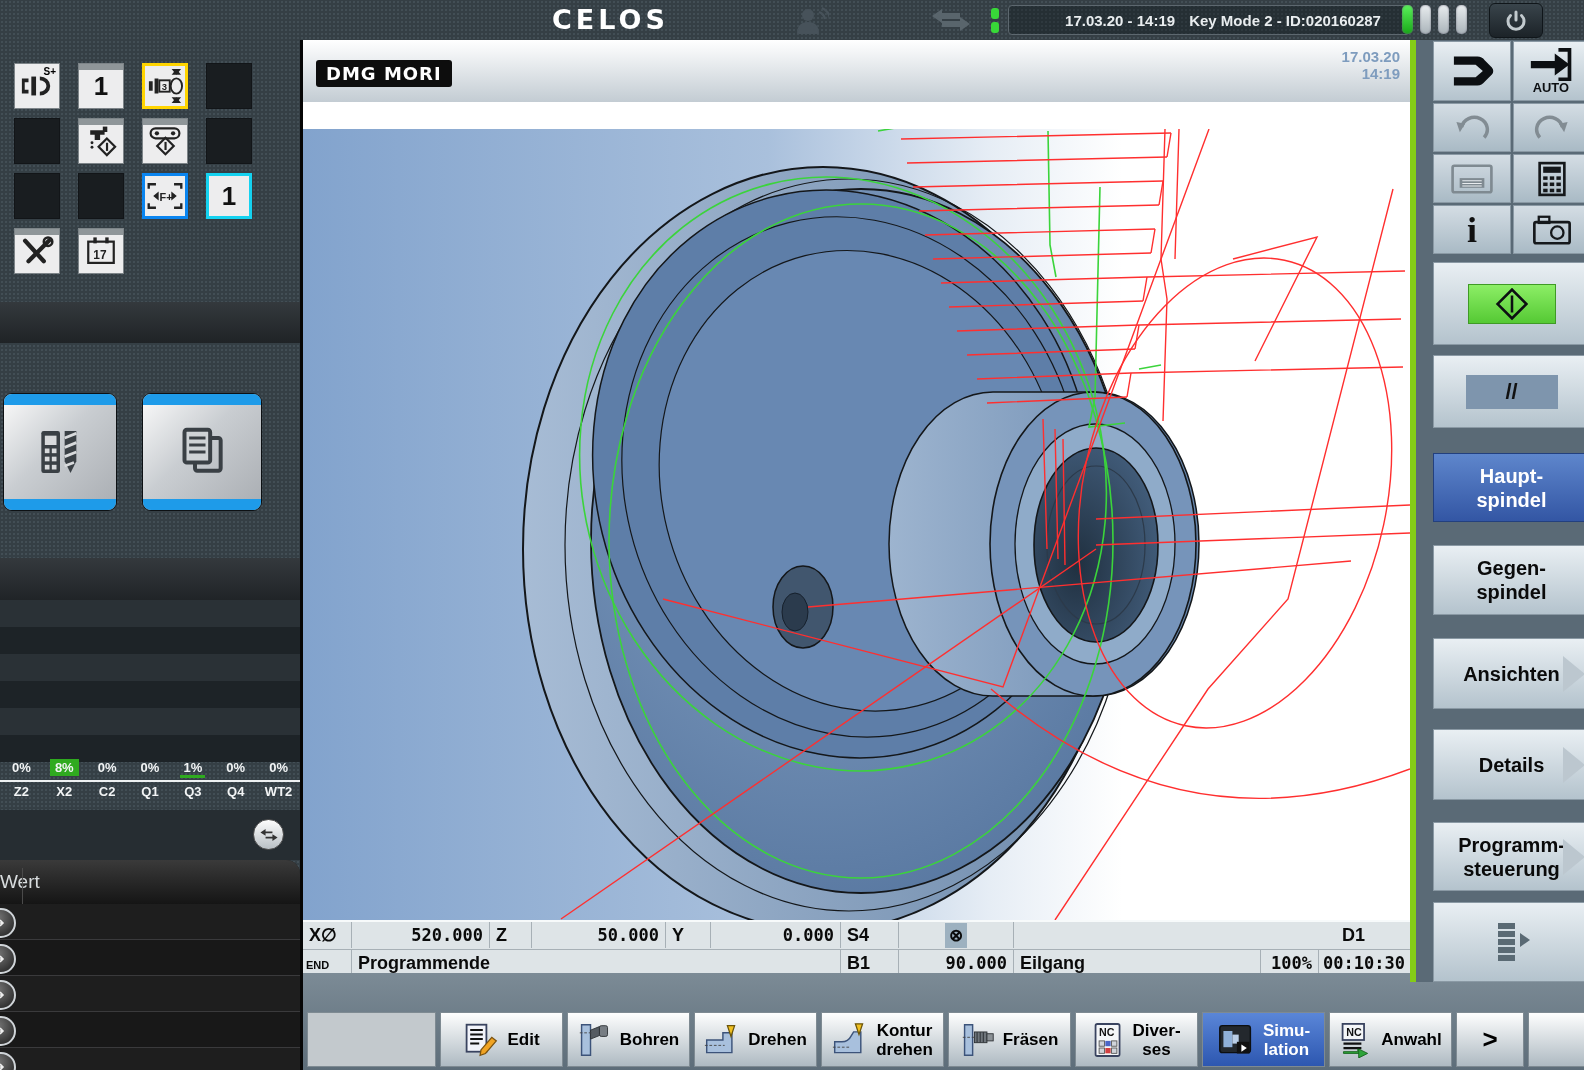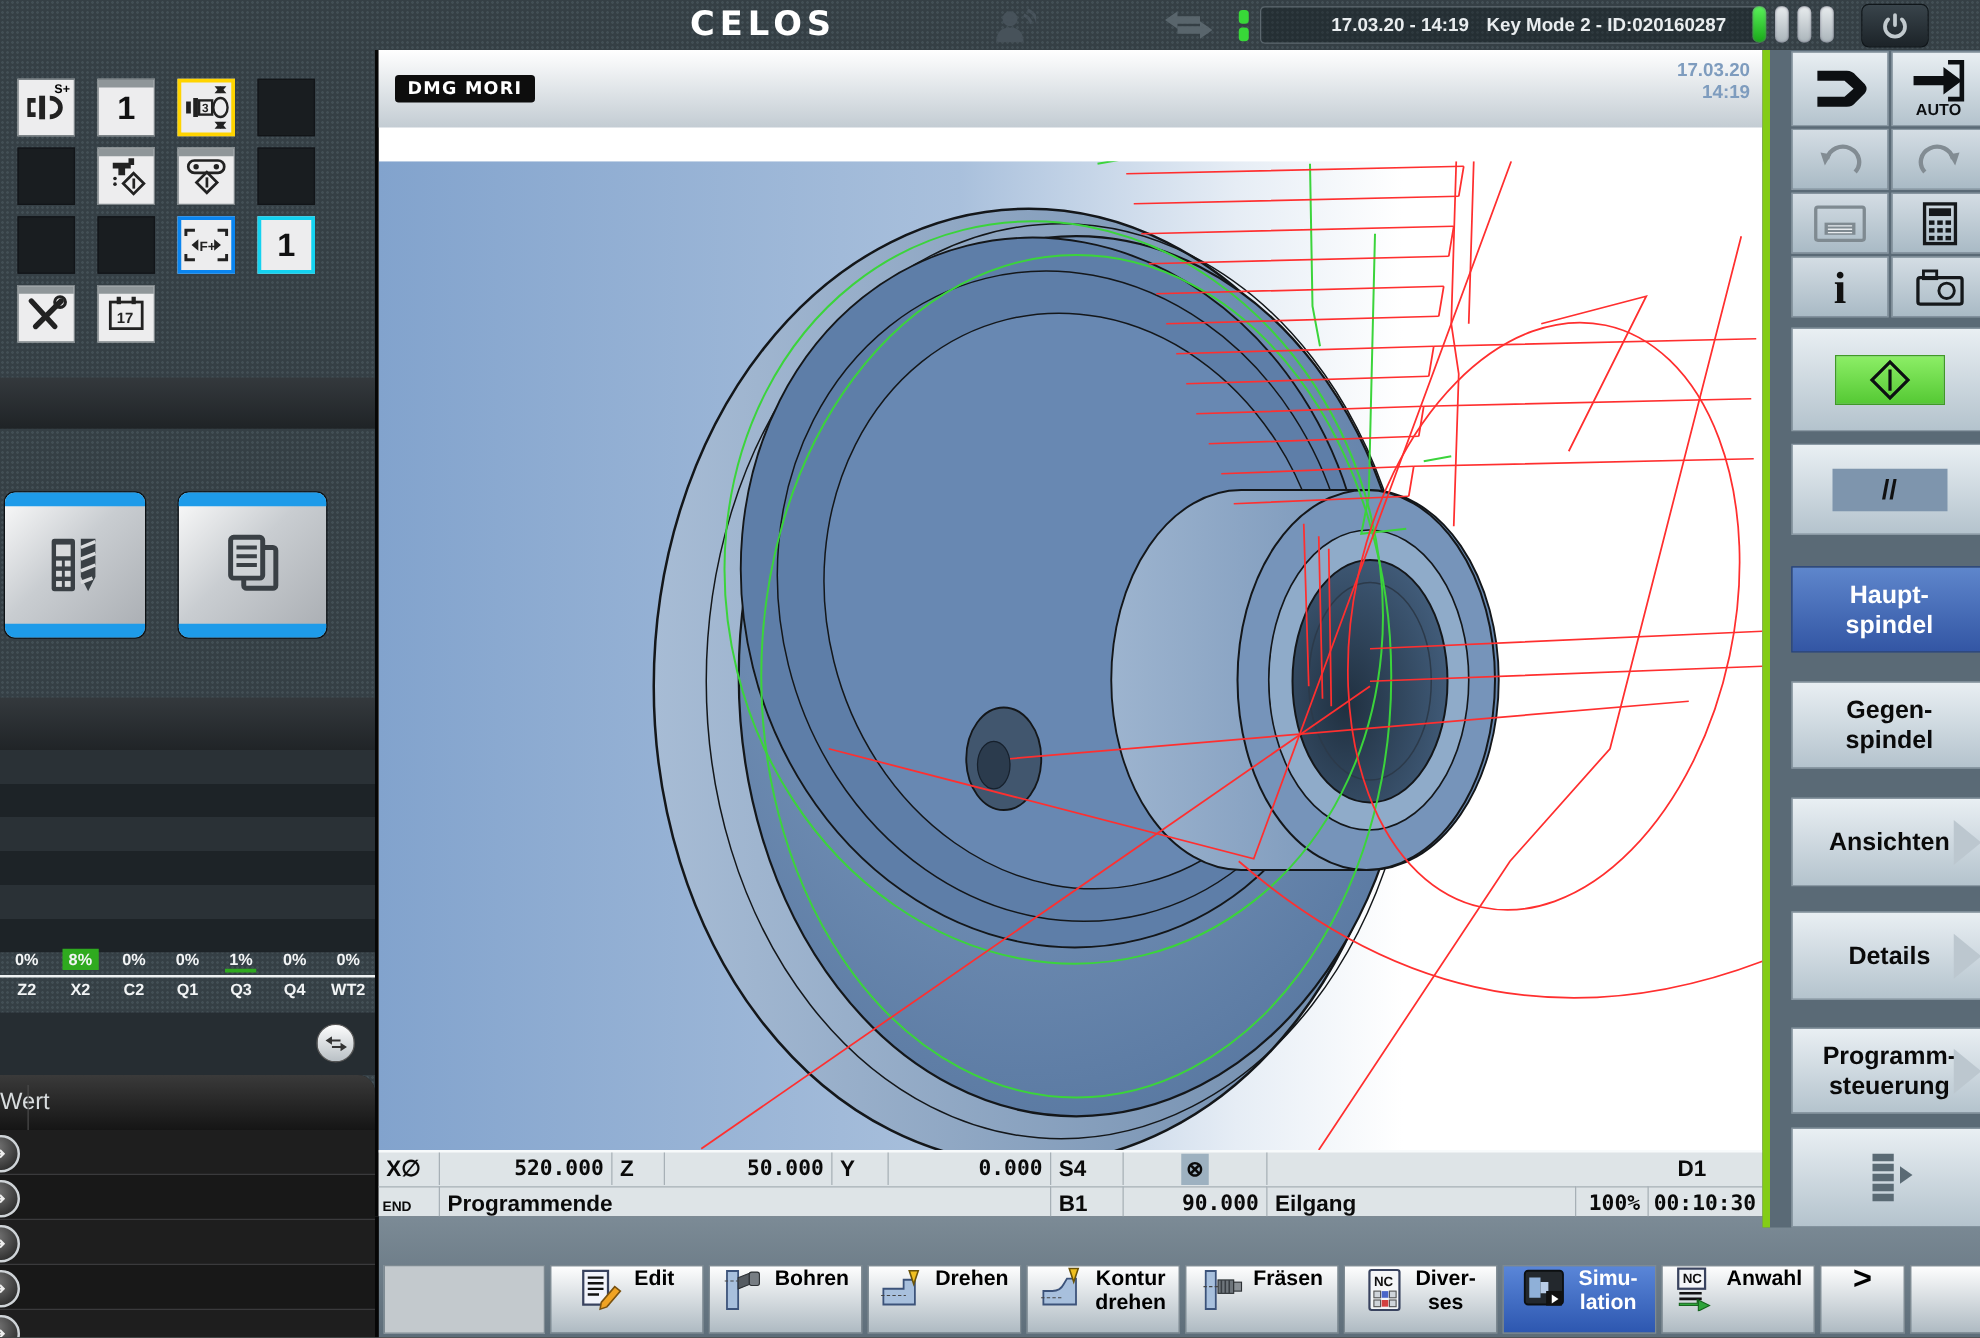--- a/index.html
+++ b/index.html
@@ -70,21 +70,21 @@
   .rowbtn{position:absolute;left:-14px;top:4px;width:26px;height:26px;border-radius:50%;
     background:radial-gradient(circle at 35% 30%,#777,#1c1c1c);
     border:2px solid #cfd4d8;display:flex;align-items:center;justify-content:center;}
 
   
   #main{left:300px;top:40px;width:1110px;height:933px;border-left:3px solid #060606;
     box-sizing:border-box;background:#fff;}
   #gradhead{left:0;top:0;width:1107px;height:62px;
     background:linear-gradient(180deg,#ffffff,#c3ccd3);}
   #dmglogo{left:13px;top:20px;background:#0d0d0d;color:#fff;border-radius:3px;
-    padding:3px 10px;font-size:14px;font-weight:bold;letter-spacing:1px;
+    padding:3px 10px;font-size:18px;font-weight:bold;letter-spacing:1px;
     font-family:"DejaVu Sans",sans-serif;}
   #hdate{right:10px;top:8px;text-align:right;color:#7e9cbe;font-size:15px;
     font-weight:bold;line-height:17px;}
   #pathbar{left:0;top:62px;width:1107px;height:27px;
     background:linear-gradient(#4a6cbd,#3356a8);color:#fff;display:flex;
     align-items:center;justify-content:space-between;
     font-family:"DejaVu Sans Mono",monospace;font-size:15px;font-weight:bold;}
   #pathbar .p{margin-left:10px;} #pathbar .c{margin-right:10px;}
   #viewport{left:0;top:89px;width:1107px;height:791px;}
 
@@ -97,21 +97,21 @@
   .num{text-align:right;padding-right:6px;font-family:"DejaVu Sans Mono",monospace;font-size:17px;}
   .lab{padding-left:6px;}
   #spsym{display:inline-block;background:#9db1c0;padding:0 4px;font-size:17px;}
   #endlab{font-size:11px;letter-spacing:0;padding-left:3px;line-height:27px;}
 
   
   #botband{left:300px;top:973px;width:1284px;height:97px;border-left:3px solid #060606;
     box-sizing:border-box;background:linear-gradient(180deg,#7c8b96,#5d6d79);}
   .mcellbtn{position:absolute;top:39px;height:55px;
     background:linear-gradient(180deg,#fefefe,#aebac2);border:1px solid #7e8a92;
-    box-sizing:border-box;display:flex;align-items:flex-start;justify-content:center;gap:8px;
+    box-sizing:border-box;display:flex;align-items:center;justify-content:center;gap:8px;
     font-size:17px;font-weight:bold;color:#000;text-align:center;white-space:pre-line;
     line-height:19px;}
   .mcellbtn.blank{background:#c3c9cd;}
   .mcellbtn.active{background:linear-gradient(180deg,#5a86d8,#2d57b0);color:#fff;}
 
   
   #rightpanel{left:1410px;top:40px;width:174px;height:942px;background:#5a6a76;
     border-left:6px solid #84cc16;box-sizing:border-box;}
   .rbtn{position:absolute;background:linear-gradient(180deg,#e9eff3,#b4c3cd);
     border:1px solid #8a99a4;box-sizing:border-box;display:flex;align-items:center;

